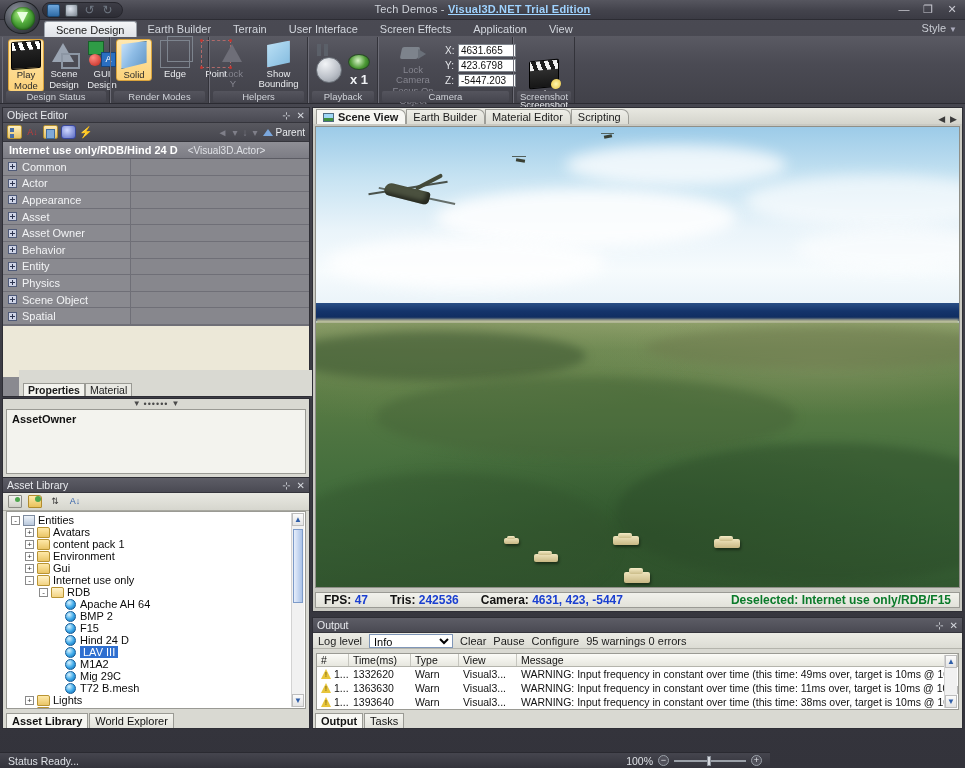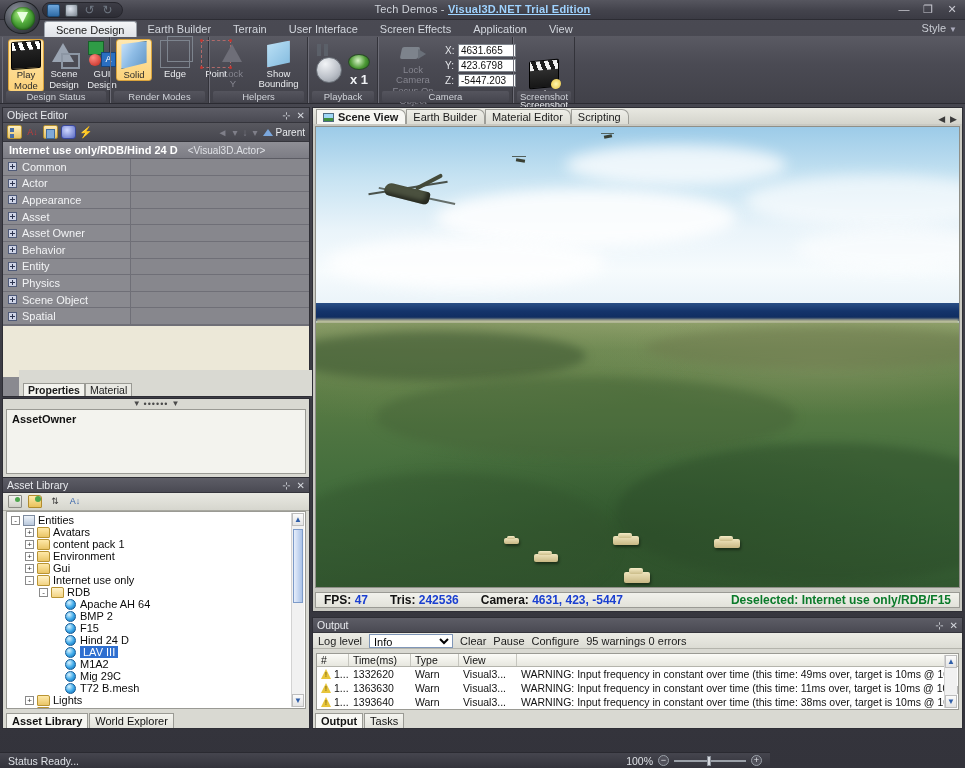--- a/index.html
+++ b/index.html
@@ -761,20 +761,21 @@
       <span>Pause</span>
       <span>Configure</span>
       <span>95 warnings 0 errors</span>
     </div>
     <div class="out-grid">
       <div class="og-head">
         <div class="c-num">#</div>
         <div class="c-time">Time(ms)</div>
         <div class="c-type">Type</div>
         <div class="c-group">View</div>
+        <div class="c-msg">Message</div>
       </div>
       <div id="log-rows">
           <div class="og-row">
             <div class="c-num">
               <span class="warn-ico"></span>
               <span>1...</span>
             </div>
             <div class="c-time">1332620</div>
             <div class="c-type">Warn</div>
             <div class="c-group">Visual3...</div>

